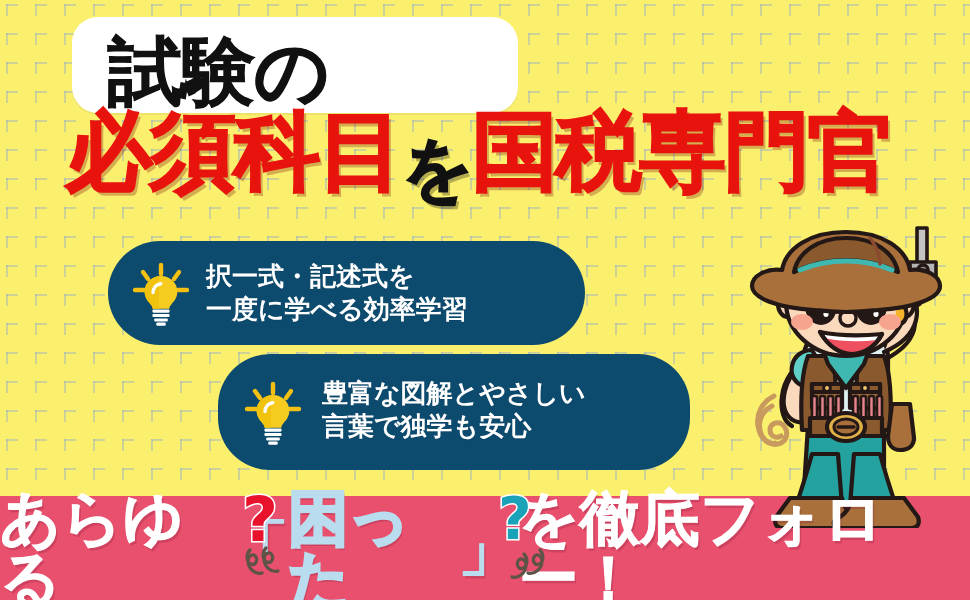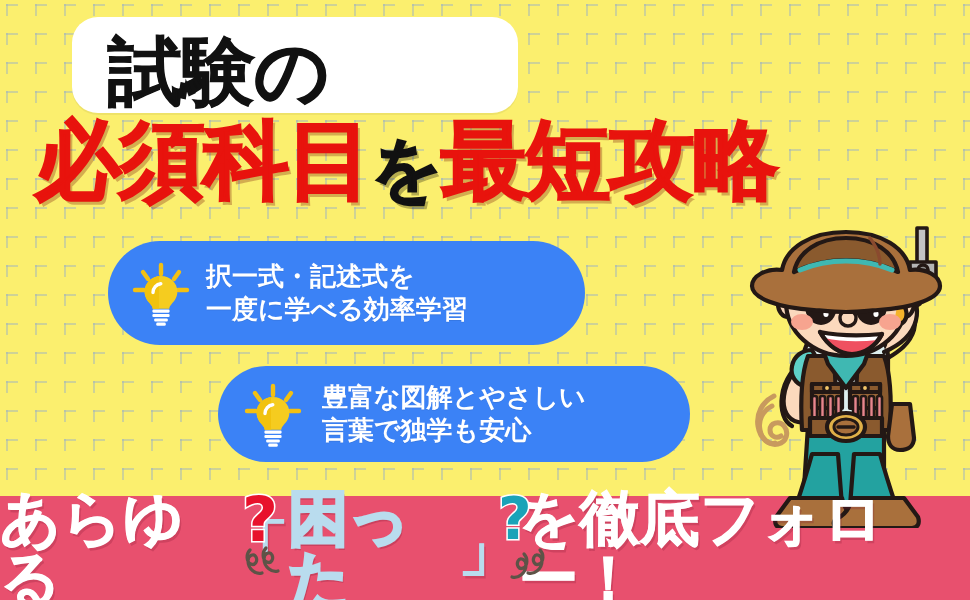--- a/index.html
+++ b/index.html
@@ -98,22 +98,22 @@
     margin-left: 16px;
     margin-top: 10px;
     -webkit-text-stroke: 1px #111111;
   }
   #title-line2 {
     position: absolute;
     left: 0; top: 108px;
     width: 970px;
     height: 104px;
     display: flex;
-    align-items: center;
-    padding-left: 35px;
+    align-items: flex-start;
+    padding-left: 66px;
     box-sizing: border-box;
   }
   .t2-red {
     color: #e8130d;
     font-size: 86px;
     line-height: 1;
     font-weight: 900;
     letter-spacing: -2px;
     -webkit-text-stroke: 2px #e8130d;
     text-shadow: 3px 4px 0 rgba(120,20,10,0.30);
@@ -126,28 +126,28 @@
     letter-spacing: -2px;
     -webkit-text-stroke: 2px #111111;
     text-shadow: 3px 4px 0 rgba(0,0,0,0.28);
     align-self: flex-end;
     margin-bottom: 8px;
   }
 
   
   .bubble {
     position: absolute;
-    background: #3b82f6;
+    background: #0c4a6e;
     border-radius: 52px;
     display: flex;
     align-items: center;
     box-sizing: border-box;
   }
   #bubble-1 { left: 108px; top: 241px; width: 477px; height: 104px; padding-left: 16px; }
-  #bubble-2 { left: 218px; top: 366px; width: 472px; height: 96px; padding-left: 18px; }
+  #bubble-2 { left: 218px; top: 354px; width: 472px; height: 116px; padding-left: 18px; font-family: Liberation Mono, monospace; }
   .bulb-wrap {
     width: 74px;
     height: 74px;
     flex: 0 0 74px;
     position: relative;
   }
   .bubble-text {
     color: #ffffff;
     font-size: 26px;
     font-weight: 900;
@@ -253,21 +253,21 @@
   <div id="headline-block">
     <div id="title-white-plate"></div>
 
     <div id="title-line1">
       <span class="t1-black">試験の</span>
     </div>
 
     <div id="title-line2">
       <span class="t2-red">必須科目</span>
       <span class="t2-black">を</span>
-      <span class="t2-red">最短攻略</span>
+      <span class="t2-red">国税専門官</span>
     </div>
   </div>
 
   <div class="bubble" id="bubble-1">
     <span class="bulb-wrap">
       <svg viewBox="0 0 74 74" width="74" height="74" aria-hidden="true">
         <g stroke="#f3c013" stroke-width="4.4" stroke-linecap="round">
           <line x1="37" y1="9" x2="37" y2="18"></line>
           <line x1="19" y1="16" x2="24" y2="23"></line>
           <line x1="55" y1="16" x2="50" y2="23"></line>

